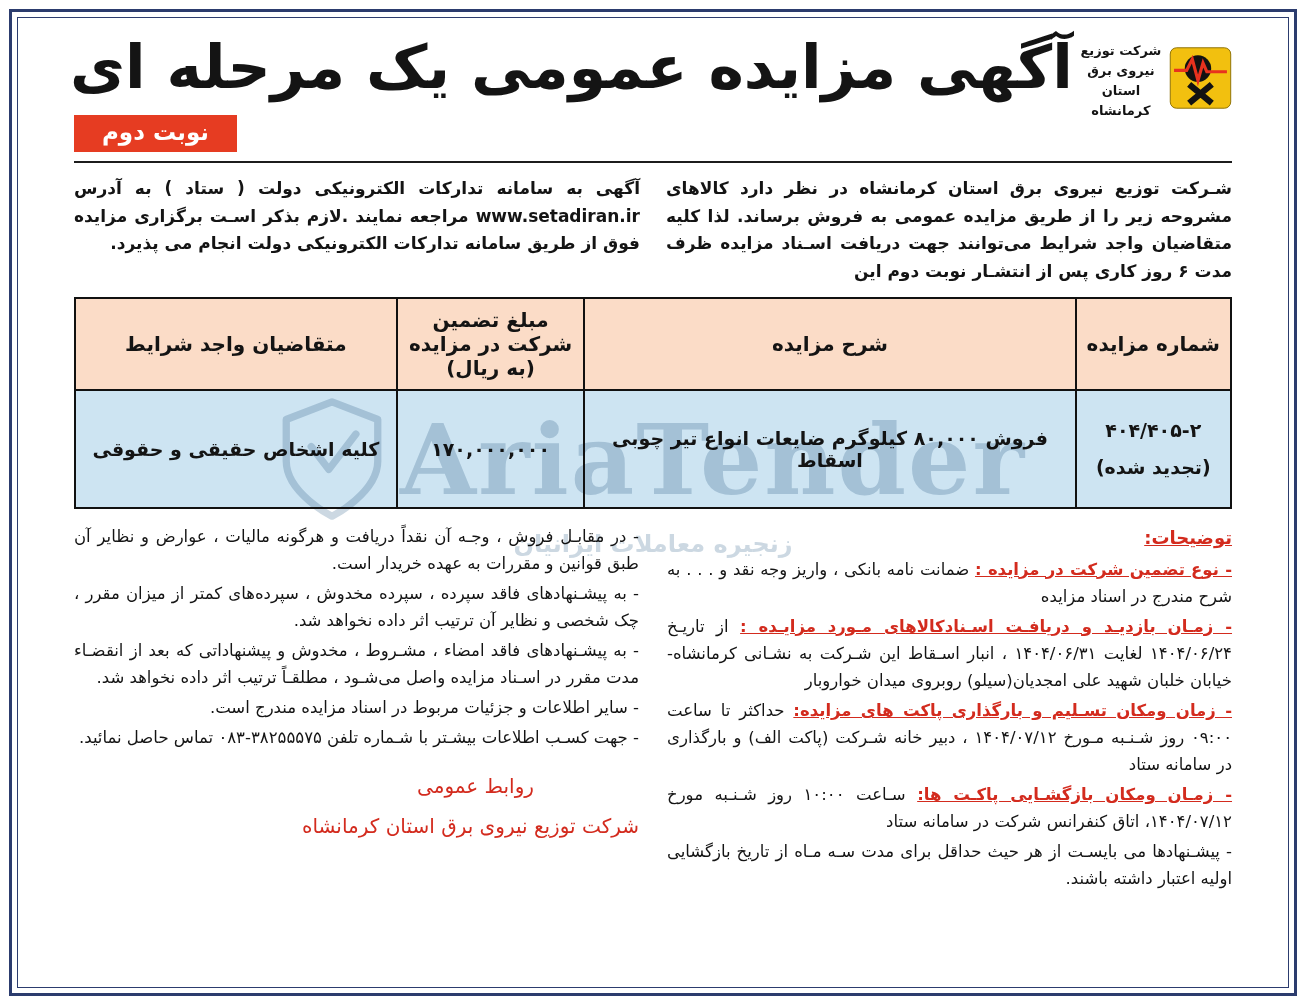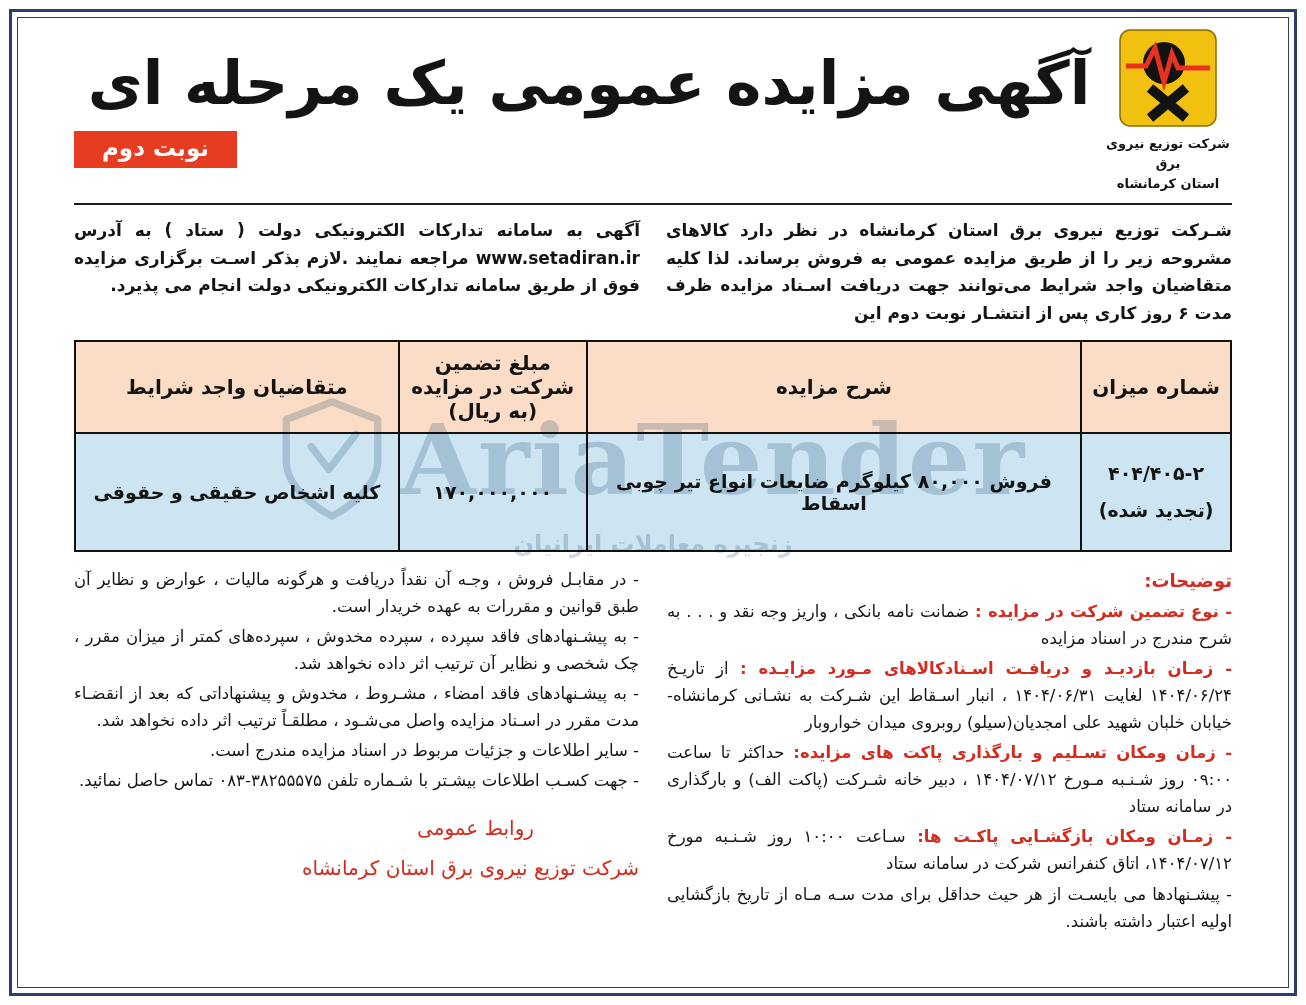--- a/index.html
+++ b/index.html
@@ -12,34 +12,34 @@
     direction: rtl;
     overflow: hidden;
   }
   .frame-outer { position: absolute; inset: 9px;  border: 3px solid var(--border-navy, #2c3c6e); pointer-events: none; z-index: 10; }
   .frame-inner { position: absolute; inset: 17px; border: 1px solid var(--border-navy, #2c3c6e); pointer-events: none; z-index: 10; }
 
   .content { position: absolute; top: 26px; right: 74px; left: 74px; bottom: 14px; z-index: 1; }
 
   
   .header { display: flex; align-items: flex-start; }
-  .logo-col { flex: 0 0 128px; display: flex; flex-direction: column; align-items: center; padding-top: 2px; }
+  .logo-col { flex: 0 0 128px; display: flex; flex-direction: row; align-items: center; padding-top: 2px; }
   .logo-box { width: 100px; height: 100px; }
   .logo-box svg { width: 100%; height: 100%; display: block; }
   .logo-bg   { fill: var(--logo-yellow, #f2c00f); stroke: #8a6d00; stroke-width: 1.5; }
   .logo-circle { fill: #121212; }
   .logo-pulse  { fill: none; stroke: var(--logo-red, #e8321e); stroke-width: 5; }
   .logo-cross  { stroke: #121212; stroke-width: 10; }
   .logo-caption { margin-top: 6px; font-size: 13px; font-weight: bold; text-align: center; line-height: 1.55; }
 
   .title-col { flex: 1; display: flex; flex-direction: column; min-width: 0; }
   .page-title {
     font-size: 60px; font-weight: 900; line-height: 1.25;
     text-align: center; white-space: nowrap; letter-spacing: -1px;
-    margin-top: 20px;
+    margin-top: 4px;
   }
   .badge {
     align-self: flex-end; 
     background: var(--badge-red, #e63c22); color: #fff;
     font-size: 23px; font-weight: bold; padding: 4px 28px 7px;
     margin-top: 10px;
     text-align: center;
   }
 
   .rule { border: none; border-top: 2px solid #1c1c1c; margin: 9px 0 12px; }
@@ -57,21 +57,21 @@
   .auction-table th { background: var(--table-header-bg, #fbdcc7); font-size: 20px; height: 92px; }
   .auction-table td { background: var(--table-row-bg, #cde4f2); font-size: 19px; height: 118px; }
   .th-nowrap { white-space: nowrap; margin-top: 20px; }
   .th-guarantee { text-align: right; padding-right: 12px; }
   .cell-auction-no div { line-height: 1.95; }
 
   
   .details { display: flex; gap: 28px; margin-top: 14px; }
   .details-col { flex: 1; font-size: 16.5px; line-height: 1.64; text-align: justify; }
   .details-col p { margin-bottom: 3px; }
-  .red-bold { color: var(--accent-red, #d32b1e); font-weight: bold; }
+  .red-bold { color: var(--accent-red, #d32b1e); font-weight: bold; text-decoration: underline; }
   .detail-heading { font-size: 18px; }
   .signature { margin-top: 16px; color: var(--accent-red, #d32b1e); font-weight: normal; font-size: 20px; line-height: 1.85; text-align: right; }
   .signature .sig1 { padding-right: 105px; }
 
   
   .watermark {
     position: absolute; top: 396px; left: 40px; right: 40px;
     text-align: center; color: var(--watermark-color, #a2b8ca);
     opacity: .55; mix-blend-mode: multiply;
     pointer-events: none; z-index: 5;
@@ -120,21 +120,21 @@
 
   <table class="auction-table">
     <colgroup>
       <col style="width:10%">
       <col style="width:44.5%">
       <col style="width:16.5%">
       <col style="width:29%">
     </colgroup>
     <thead>
       <tr>
-        <th class="th-nowrap">شماره میزان</th>
+        <th class="th-nowrap">شماره مزایده</th>
         <th class="th-nowrap">شرح مزایده</th>
         <th class="th-guarantee">مبلغ تضمین شرکت در مزایده (به ریال)</th>
         <th>متقاضیان واجد شرایط</th>
       </tr>
     </thead>
     <tbody>
       <tr>
         <td class="cell-auction-no">
           <div>۴۰۴/۴۰۵-۲</div>
           <div>(تجدید شده)</div>

